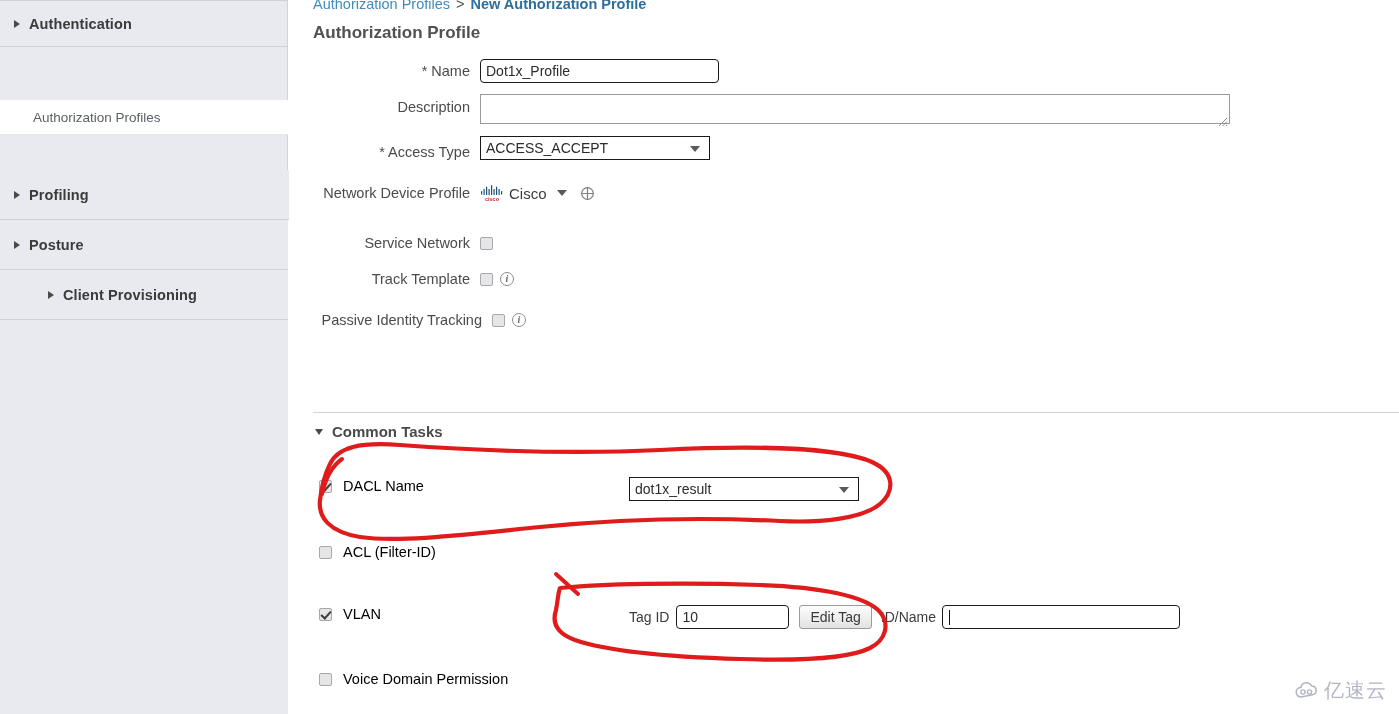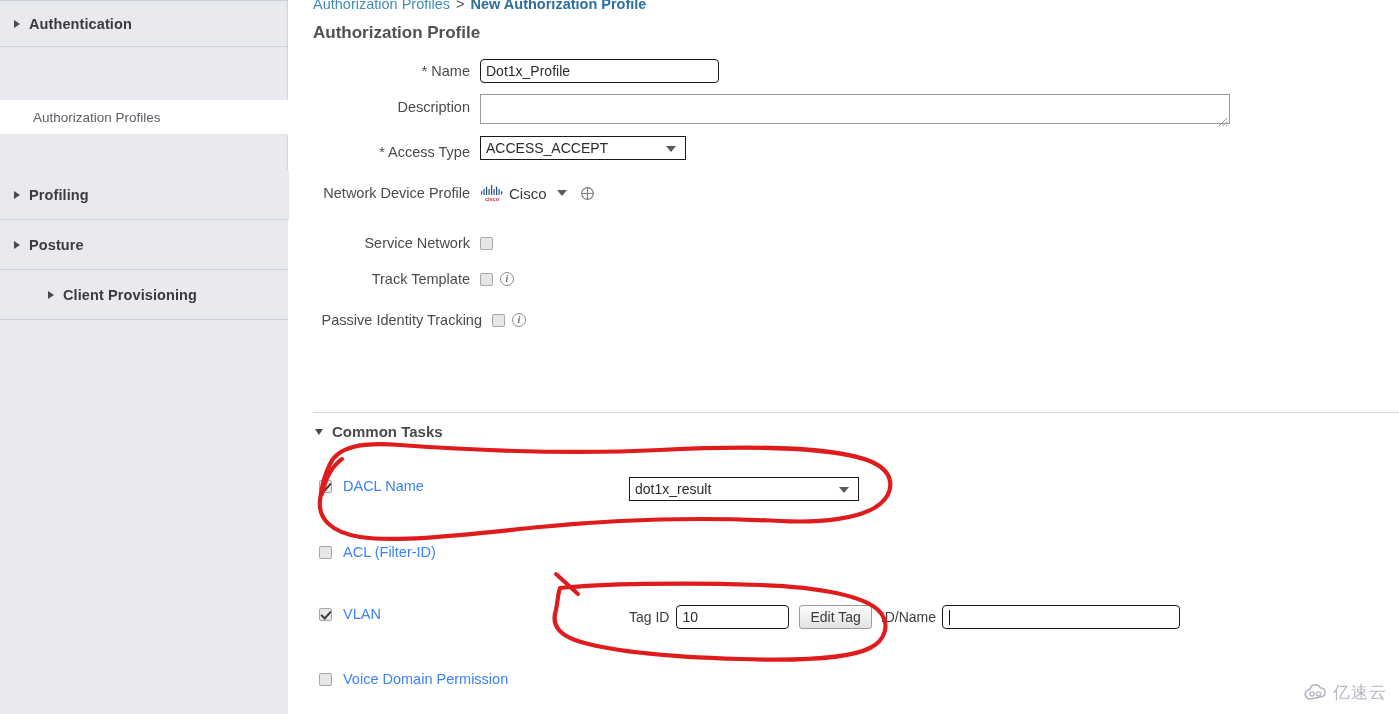--- a/index.html
+++ b/index.html
@@ -229,21 +229,21 @@
 
   .task-row {
     position: absolute;
     left: 30px;
     display: flex;
     align-items: center;
   }
   .task-label {
     margin-left: 11px;
     font-size: 14.5px;
-    color: #3b82f6;
+    color: #000000;
     white-space: nowrap;
   }
 
   .inline-label {
     font-size: 14px;
     color: #3c3c3c;
     white-space: nowrap;
   }
   .btn {
     height: 24px;
@@ -275,21 +275,21 @@
 
   
   #watermark {
     position: absolute;
     right: 12px; bottom: 10px;
     display: flex;
     align-items: center;
     opacity: 0.75;
   }
   #watermark .wm-text {
-    font-size: 17px;
+    font-size: 20px;
     color: #9a9db0;
     margin-left: 3px;
     letter-spacing: 1px;
   }
 </style>
 </head>
 <body>
 
 <div id="root">
 
@@ -344,21 +344,21 @@
       <div class="ta-wrap">
         <textarea class="ta-input" style="width: 750px; height: 30px;" placeholder=""></textarea>
         <svg class="ta-grip" viewBox="0 0 11 11">
           <path d="M10,2 L2,10 M10,5.5 L5.5,10 M10,9 L9,10" stroke="#8d8d8d" stroke-width="1" fill="none"></path>
         </svg>
       </div>
     </div>
 
     <div class="form-row" style="top:136px;align-items:flex-end;">
       <div class="form-label">* Access Type</div>
-      <div class="sel-box" style="width:206px;">
+      <div class="sel-box" style="width:230px;">
         <span>ACCESS_ACCEPT</span>
         <span class="sel-arrow"></span>
       </div>
     </div>
 
     <div class="form-row" style="top:184px;">
       <div class="form-label">Network Device Profile</div>
       <div class="cisco-wrap">
         <svg class="cisco-mark" viewBox="0 0 48 34">
           <g fill="#1f4e79">

